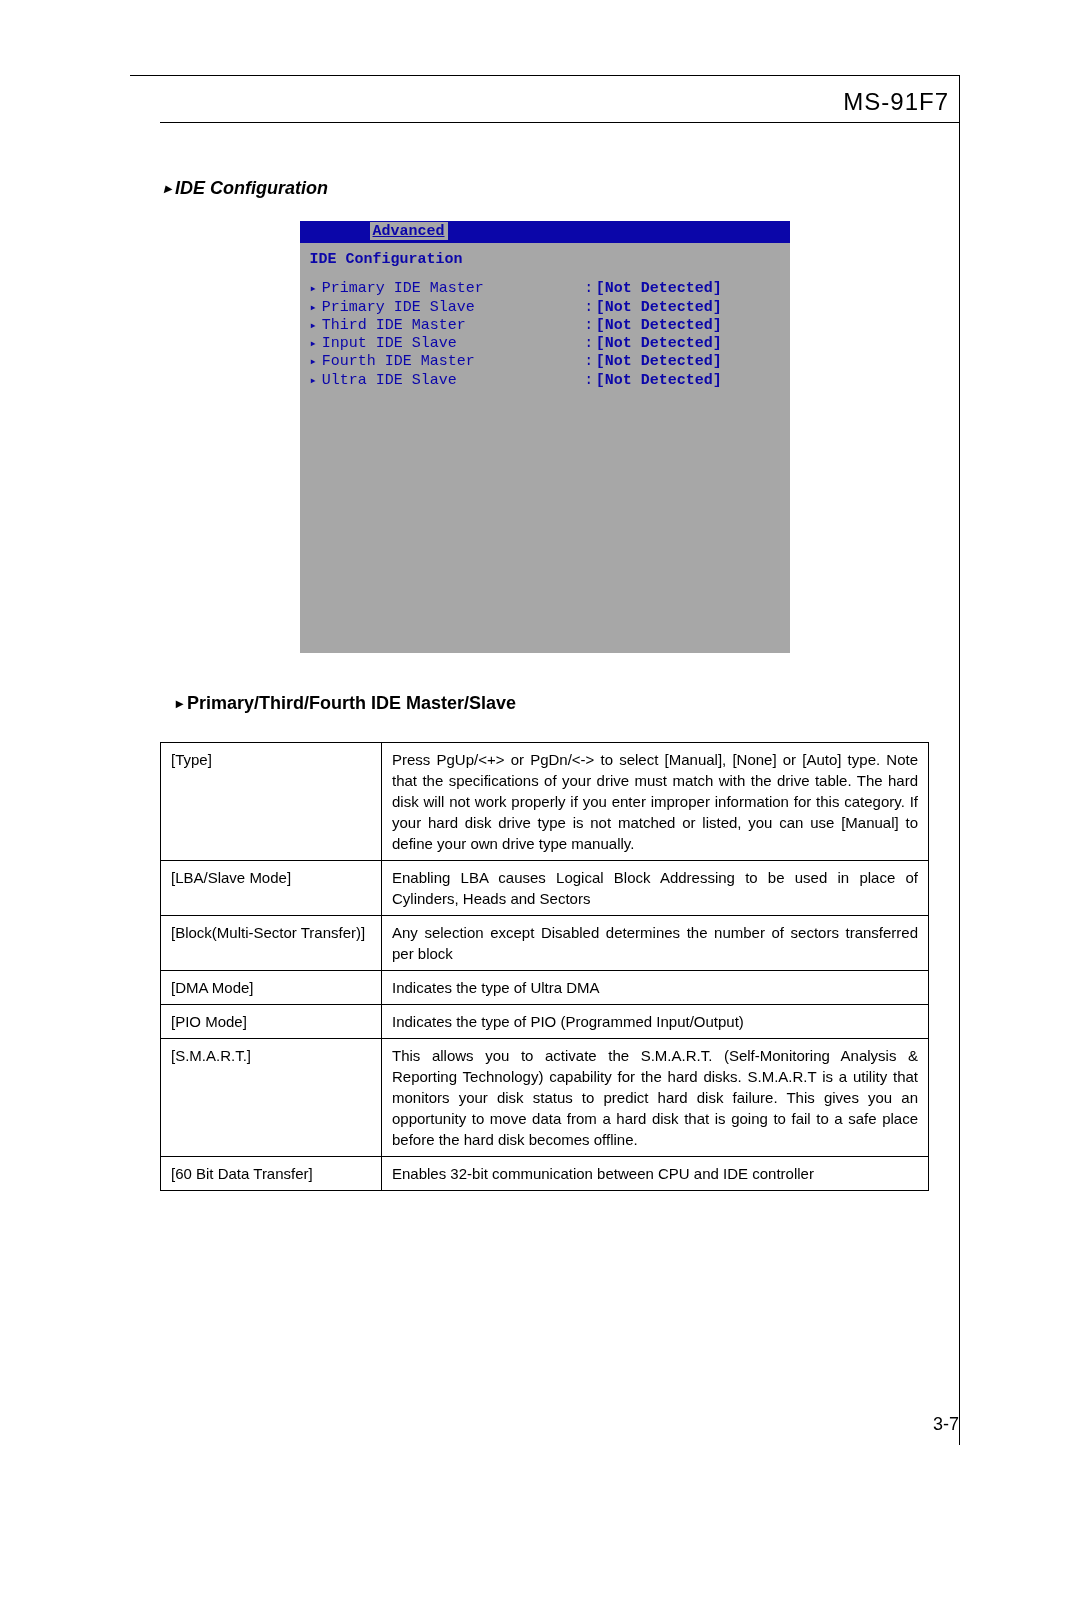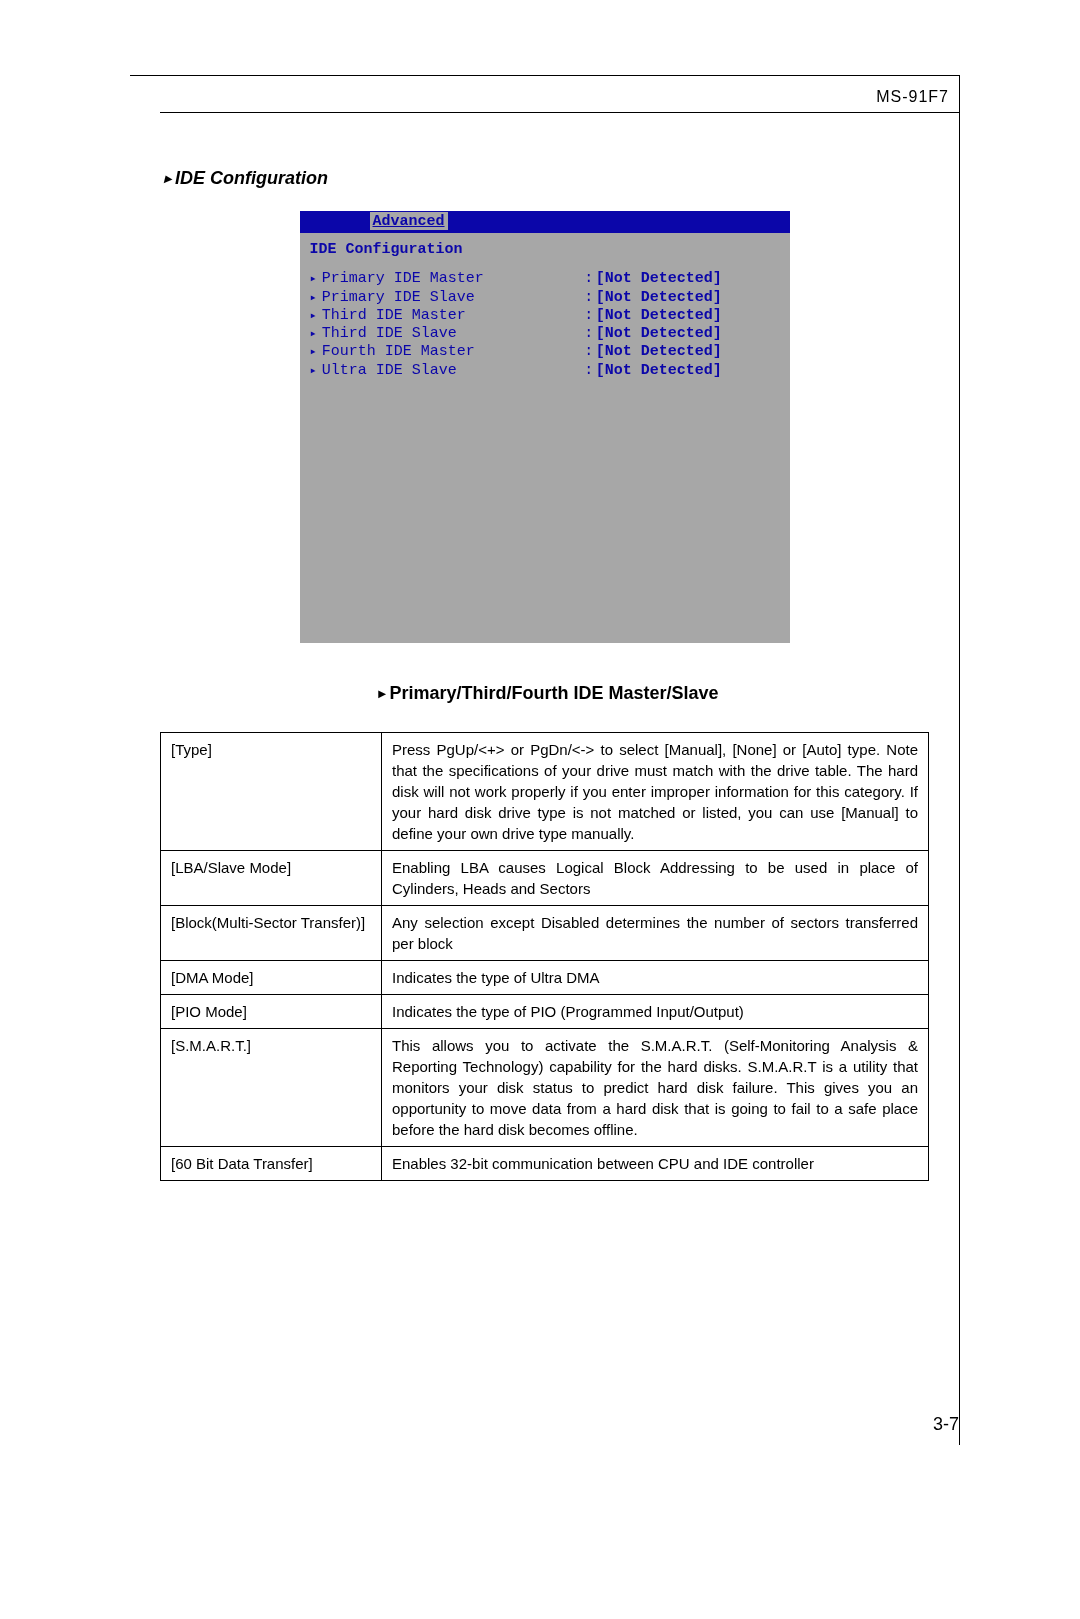--- a/index.html
+++ b/index.html
@@ -22,21 +22,21 @@
     padding: 0;
     box-sizing: border-box;
     min-height: 1370px;
     position: relative;
     padding-left: 30px;
     padding-right: 0;
   }
   .hdr {
     padding: 12px 10px 6px;
     text-align: right;
-    font-size: 16px;
+    font-size: 24px;
     letter-spacing: 1px;
   }
   hr.rule {
     border: none;
     border-top: 1px solid #000;
     margin: 0 0 55px 0;
   }
   .section-title {
     font-size: 18px;
     font-weight: bold;
@@ -108,22 +108,21 @@
     text-align: center;
   }
   .bios-val {
     flex: 1 1 auto;
     font-weight: bold;
   }
 
   .section-title2 {
     font-size: 18px;
     font-weight: bold;
-    margin: 10px 0 28px 8px;
-    text-align: center;
+    margin: 10px 0 28px 16px;
   }
 
   
   table.desc {
     border-collapse: collapse;
     width: 100%;
     font-size: 15px;
     line-height: 1.4;
   }
   table.desc td {
@@ -180,21 +179,21 @@
             <span class="bios-val">[Not Detected]</span>
           </div>
           <div class="bios-row">
             <span class="tri-small">▸</span>
             <span class="bios-item-label">Third IDE Master</span>
             <span class="bios-colon">:</span>
             <span class="bios-val">[Not Detected]</span>
           </div>
           <div class="bios-row">
             <span class="tri-small">▸</span>
-            <span class="bios-item-label">Third IDE Slave</span>
+            <span class="bios-item-label">Input IDE Slave</span>
             <span class="bios-colon">:</span>
             <span class="bios-val">[Not Detected]</span>
           </div>
           <div class="bios-row">
             <span class="tri-small">▸</span>
             <span class="bios-item-label">Fourth IDE Master</span>
             <span class="bios-colon">:</span>
             <span class="bios-val">[Not Detected]</span>
           </div>
           <div class="bios-row">

